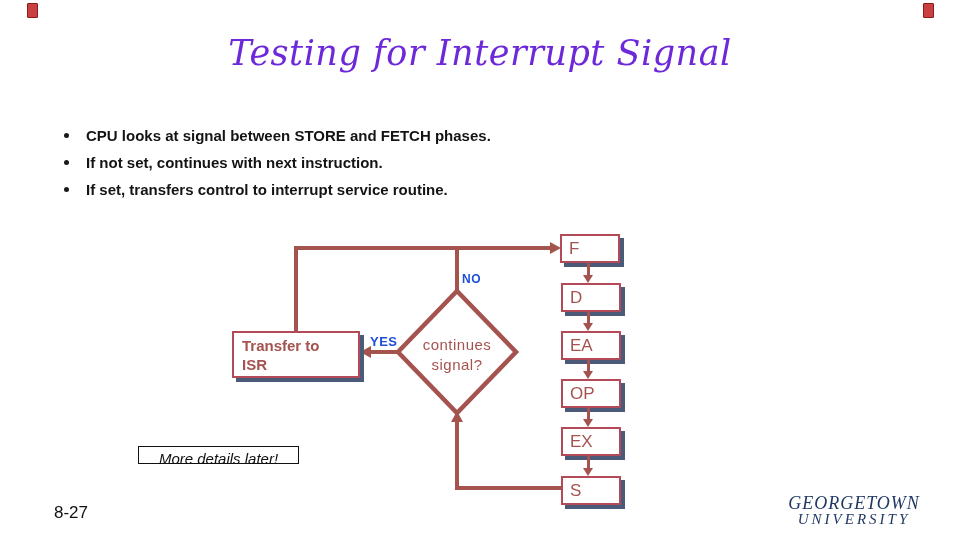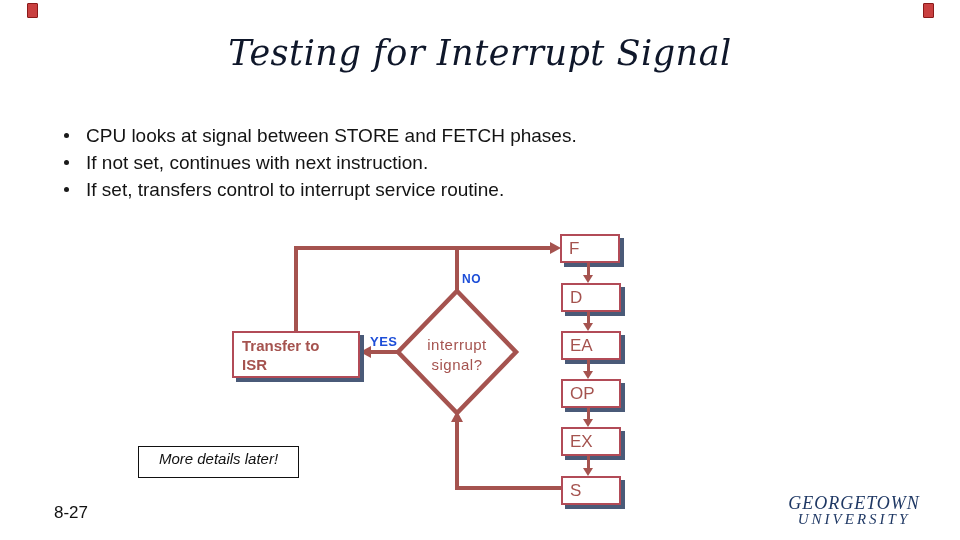--- a/index.html
+++ b/index.html
@@ -9,26 +9,26 @@
   }
   .abs{position:absolute;}
 
   
   .corner-accent{position:absolute;width:9px;height:13px;background:#c94040;border:1px solid #8b1a1a;border-radius:1px;}
 
   
   .slide-title{
     position:absolute;left:0;top:33px;width:960px;text-align:center;
     font-family:"DejaVu Serif","Liberation Serif",serif;font-style:italic;
-    font-size:35px;color:#0f172a;letter-spacing:0.5px;
+    font-size:35px;color:#6d28d9;letter-spacing:0.5px;
   }
 
   
   .bullets{position:absolute;left:60px;top:122px;width:660px;}
-  .bullet-row{display:flex;align-items:flex-start;font-size:19px;line-height:27px;color:#141414;}
+  .bullet-row{display:flex;align-items:flex-start;font-size:15px;line-height:27px;color:#141414;font-weight:bold;}
   .bullet-dot{flex:0 0 auto;width:5px;height:5px;border-radius:50%;background:#1a1a1a;margin:11px 17px 0 4px;}
 
   
   .stage{
     position:absolute;width:60px;height:29px;box-sizing:border-box;
     background:#ffffff;border:2px solid #b24b57;box-shadow:4px 4px 0 #4a5a78;
     font-size:17px;color:#a5534f;padding:3px 0 0 7px;
   }
 
   
@@ -48,21 +48,21 @@
   .branch-label{position:absolute;font-size:12px;font-weight:bold;color:#1d4ed8;letter-spacing:0.5px;}
   .branch-label.yes{font-size:13px;}
 
   .decision-text{
     position:absolute;left:397px;top:335px;width:120px;text-align:center;
     font-size:15px;line-height:20px;color:#a5534f;letter-spacing:0.5px;
   }
 
   
   .note-box{
-    position:absolute;left:138px;top:446px;width:161px;height:32px;box-sizing:border-box;
+    position:absolute;left:138px;top:446px;width:161px;height:18px;box-sizing:border-box;
     border:1.5px solid #111111;background:#ffffff;text-align:center;
     font-size:15px;font-style:italic;color:#111111;line-height:24px;
   }
 
   
   .page-number{position:absolute;left:54px;top:503px;font-size:17px;color:#111111;}
   .logo{
     position:absolute;left:748px;top:494px;width:212px;text-align:center;
     color:#1f3864;font-family:"Liberation Serif","DejaVu Serif",serif;font-weight:normal;font-style:italic;
   }
@@ -116,21 +116,21 @@
 
     <div class="flow-line" style="left:294px;top:246px;width:4px;height:85px;"></div>
     <div class="flow-line" style="left:294px;top:246px;width:256px;height:4px;"></div>
     <div class="arrow-right" style="left:550px;top:242px;"></div>
     <div class="flow-line" style="left:455px;top:246px;width:4px;height:46px;"></div>
 
     <svg class="abs" style="left:394px;top:287px;" width="126" height="130" viewBox="0 0 126 130">
       <polygon points="63,4 122,65 63,126 4,65" fill="#ffffff" stroke="#a5534f" stroke-width="4.5" stroke-linejoin="miter"></polygon>
     </svg>
     <div class="decision-text">
-      <div>interrupt</div>
+      <div>continues</div>
       <div>signal?</div>
     </div>
 
     <div class="branch-label" style="left:462px;top:272px;">NO</div>
     <div class="branch-label yes" style="left:370px;top:334px;">YES</div>
 
     <div class="flow-line" style="left:371px;top:350px;width:28px;height:4px;"></div>
     <div class="arrow-left" style="left:360px;top:346px;"></div>
 
     <div class="flow-line" style="left:455px;top:486px;width:106px;height:4px;"></div>

